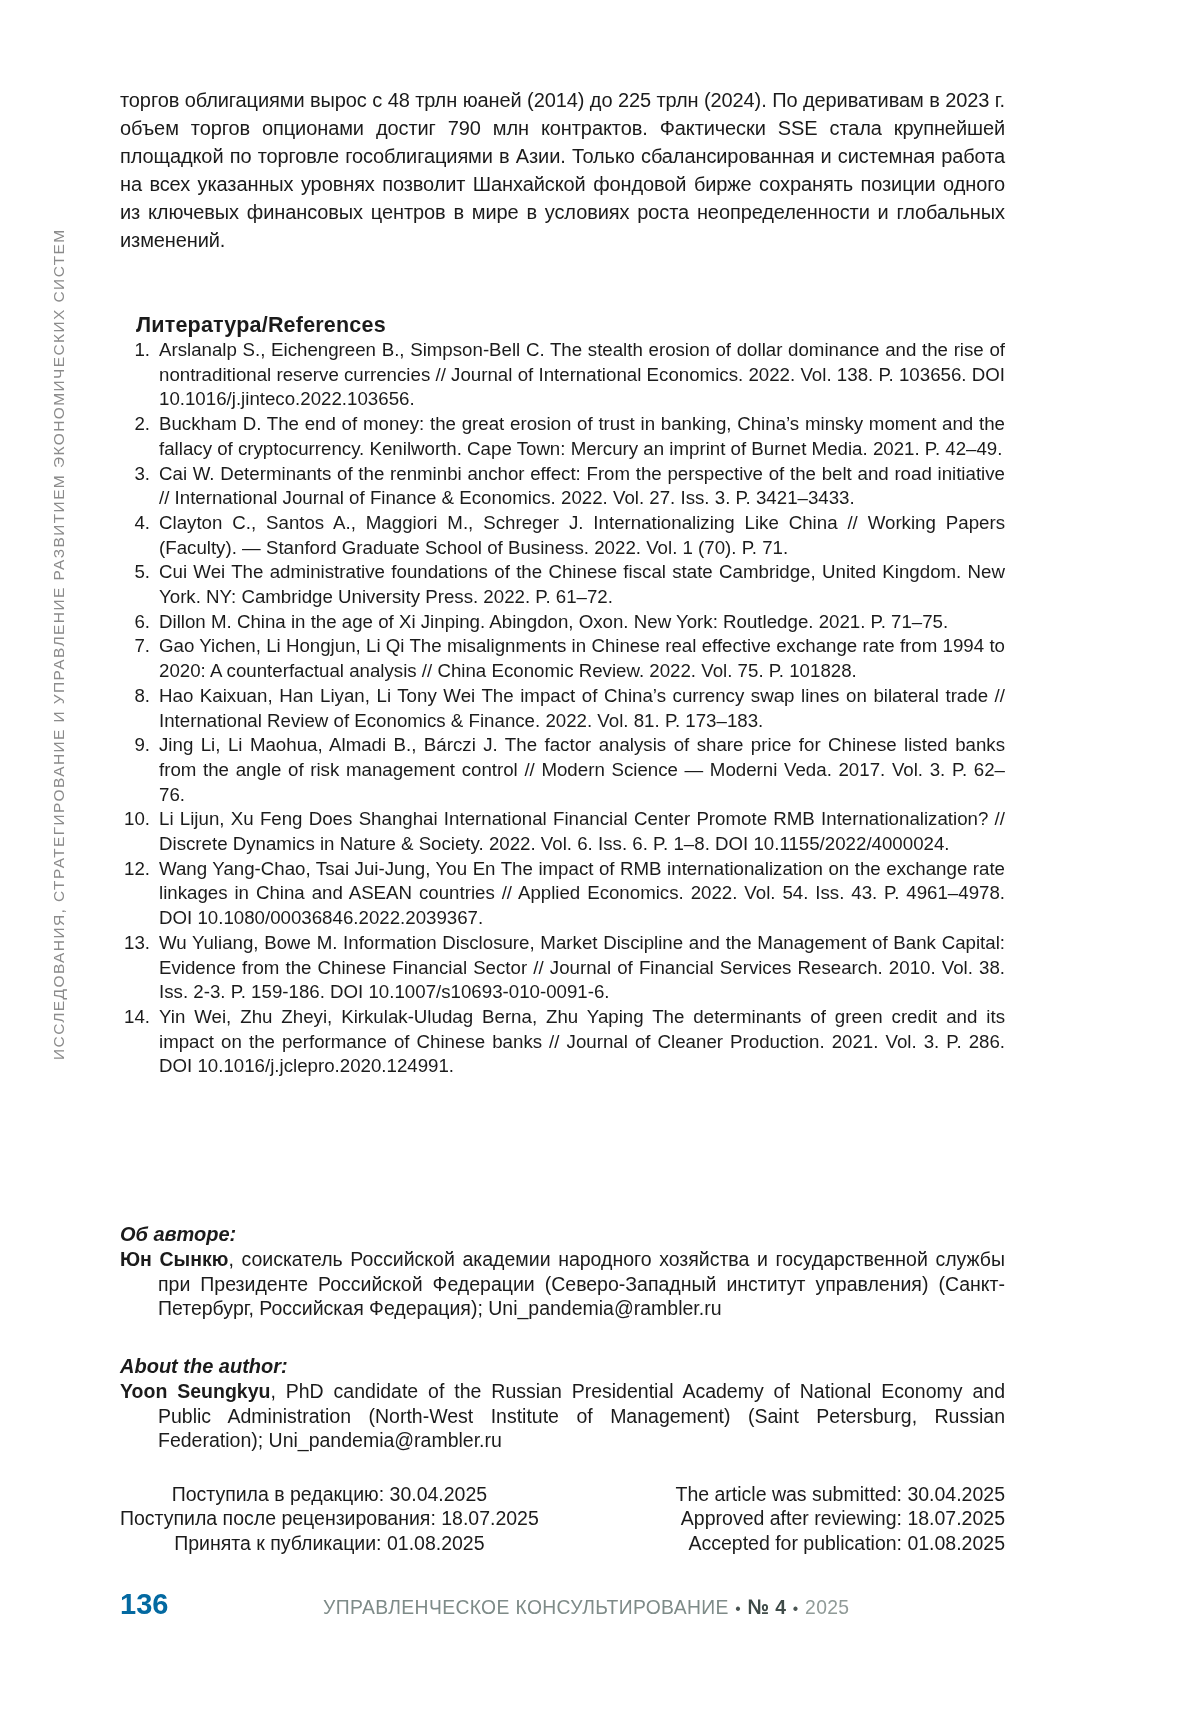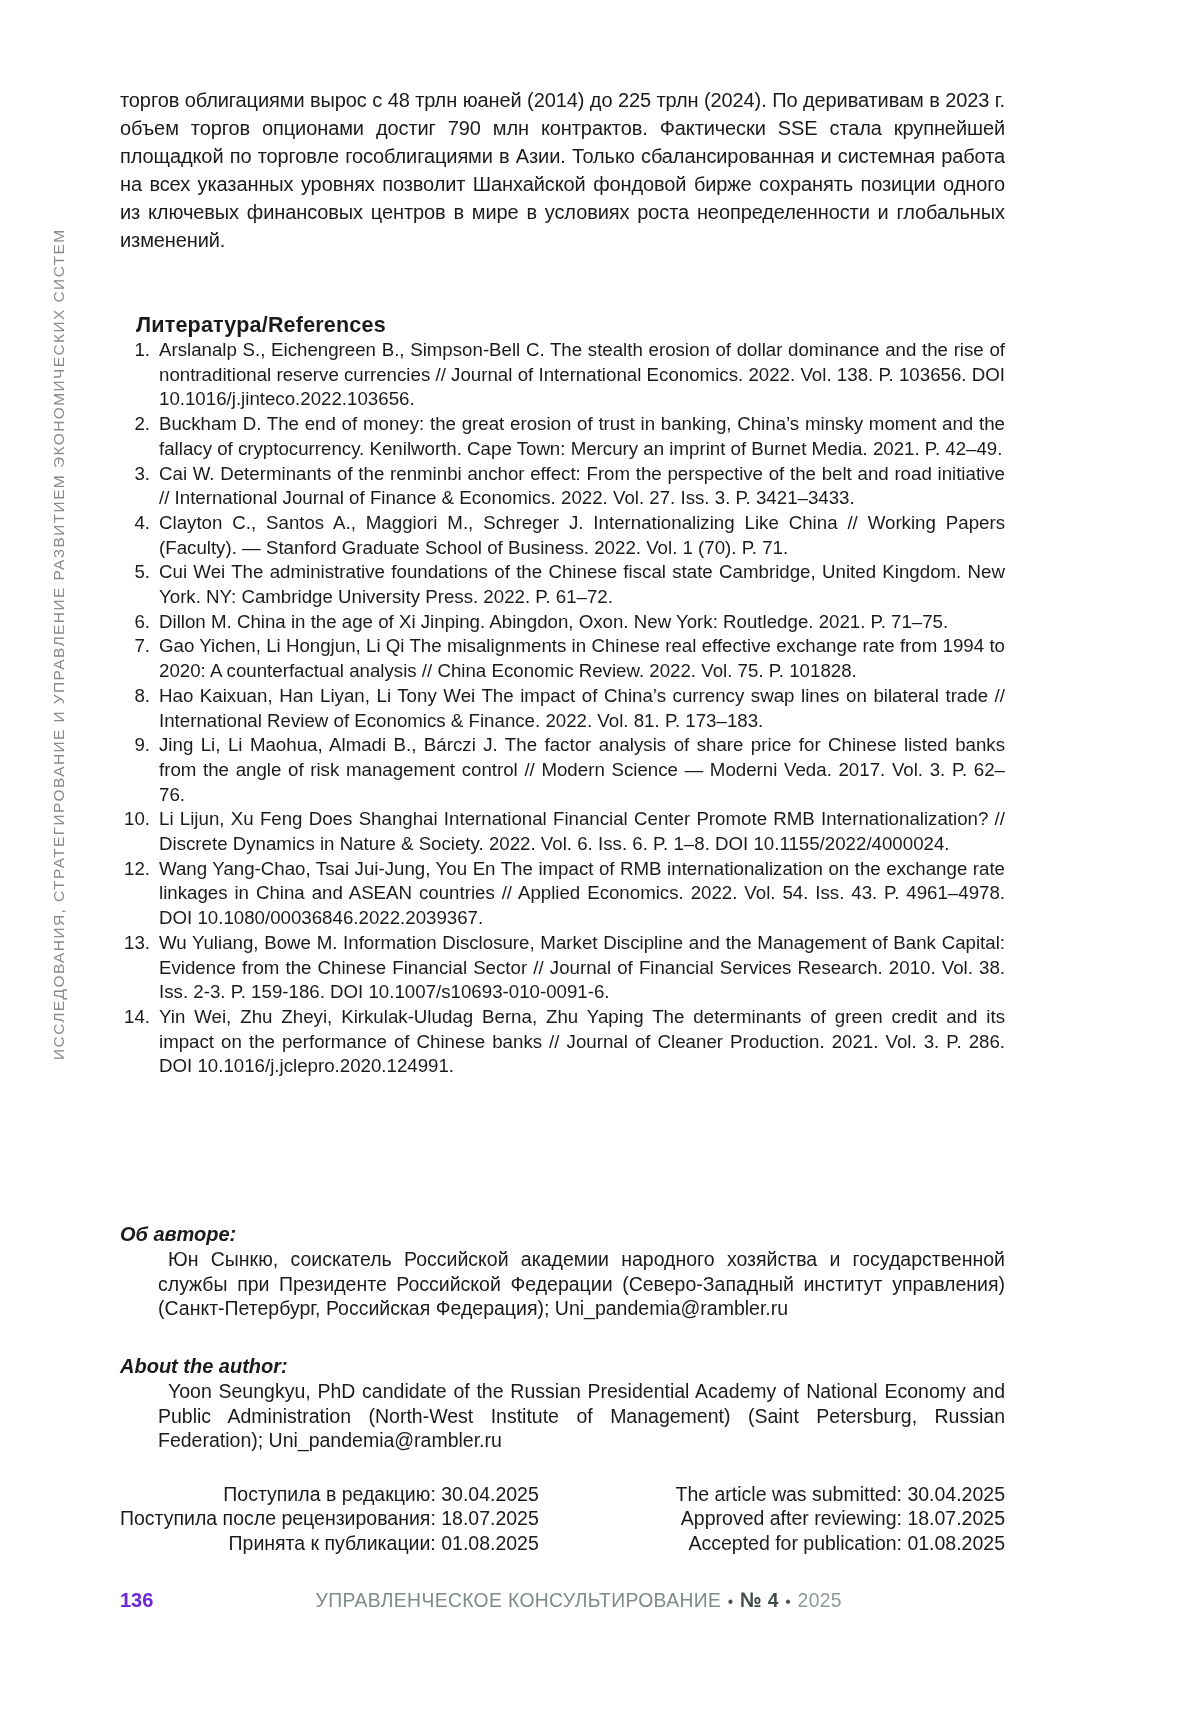--- a/index.html
+++ b/index.html
@@ -73,39 +73,39 @@
     margin: 0; padding: 0;
     font-size: 20px; line-height: 25px;
     font-weight: bold; font-style: italic;
   }
   .about-text {
     margin: 0; padding: 0 0 0 38px;
     text-indent: -38px;
     font-size: 19.5px; line-height: 24.5px;
     text-align: justify;
   }
-  .author-name { font-weight: normal; margin-left: 48px; }
+  .author-name { font-weight: bold; }
 
   .dates {
     position: absolute; top: 1482px; left: 0;
     width: 885px;
     display: flex; justify-content: space-between;
     font-size: 19.5px; line-height: 24.3px;
   }
-  .dates-col-ru { text-align: right; }
+  .dates-col-ru { text-align: center; }
   .dates-col-en { text-align: right; }
 
   .footer {
     position: absolute; left: 120px; top: 1588px;
     width: 885px;
     display: flex; align-items: baseline;
   }
   .page-num {
     flex: 0 0 auto;
-    font-size: 20px; font-weight: bold; color: #6d28d9;
+    font-size: 29px; font-weight: bold; color: #0369a1;
   }
   .journal-line {
     flex: 1;
     text-align: center;
     font-size: 21px;
     color: #7e8b88;
     letter-spacing: 0.4px;
     white-space: nowrap;
     transform: scaleX(0.92);
     transform-origin: 50% 50%;

